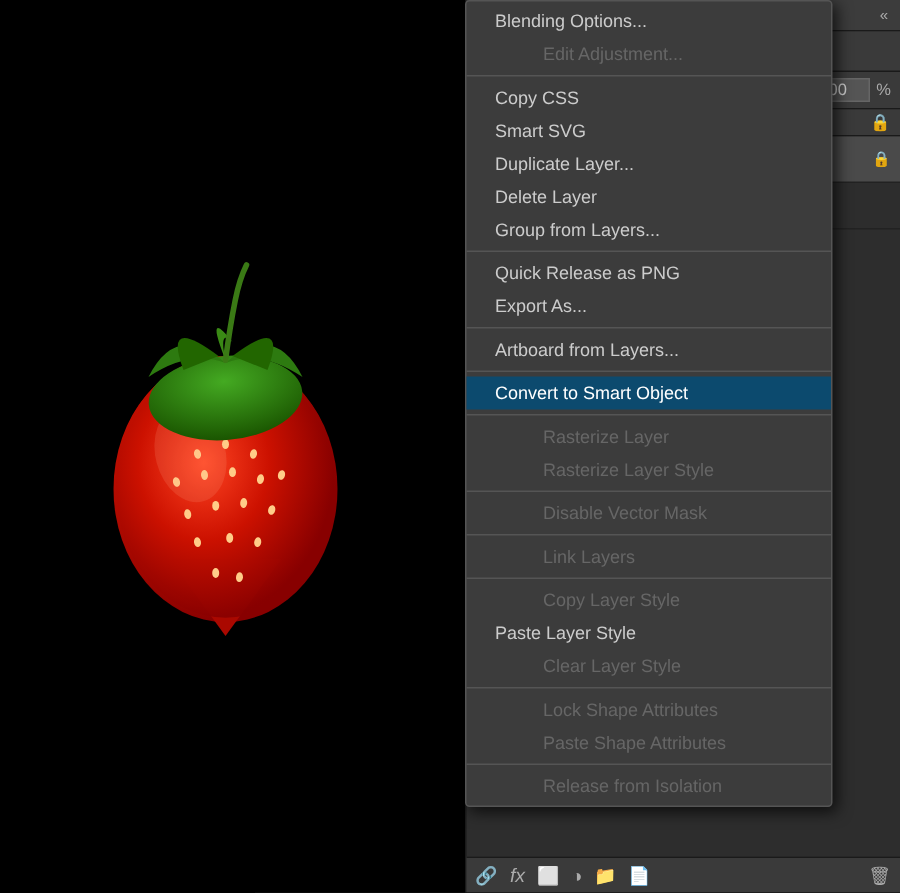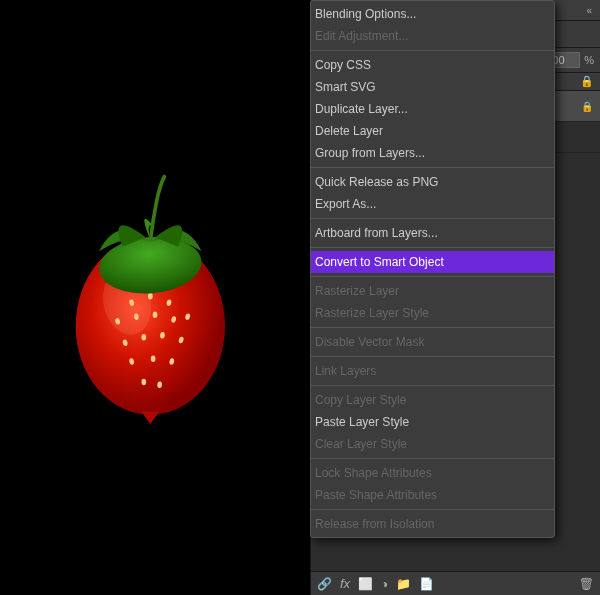--- a/index.html
+++ b/index.html
@@ -194,39 +194,40 @@
       width: 245px;
       background: #3c3c3c;
       border: 1px solid #555;
       border-radius: 3px;
       box-shadow: 3px 3px 10px rgba(0,0,0,0.7);
       z-index: 100;
       padding: 2px 0;
     }
 
     .menu-item {
-      padding: 4px 4px;
+      padding: 4px 19px;
       color: #ccc;
       font-size: 12px;
       cursor: pointer;
       white-space: nowrap;
       display: flex;
       align-items: center;
       gap: 8px;
       text-align: right;
     }
 
     .menu-item.active {
-      background: #6d28d9;
+      background: #0c4a6e;
       color: #fff;
     }
 
     .menu-item.disabled {
       color: #666;
       cursor: default;
+      margin-left: 32px;
     }
 
     .menu-separator {
       height: 1px;
       background: #555;
       margin: 3px 0;
     }
 
     
     .strawberry-svg {

